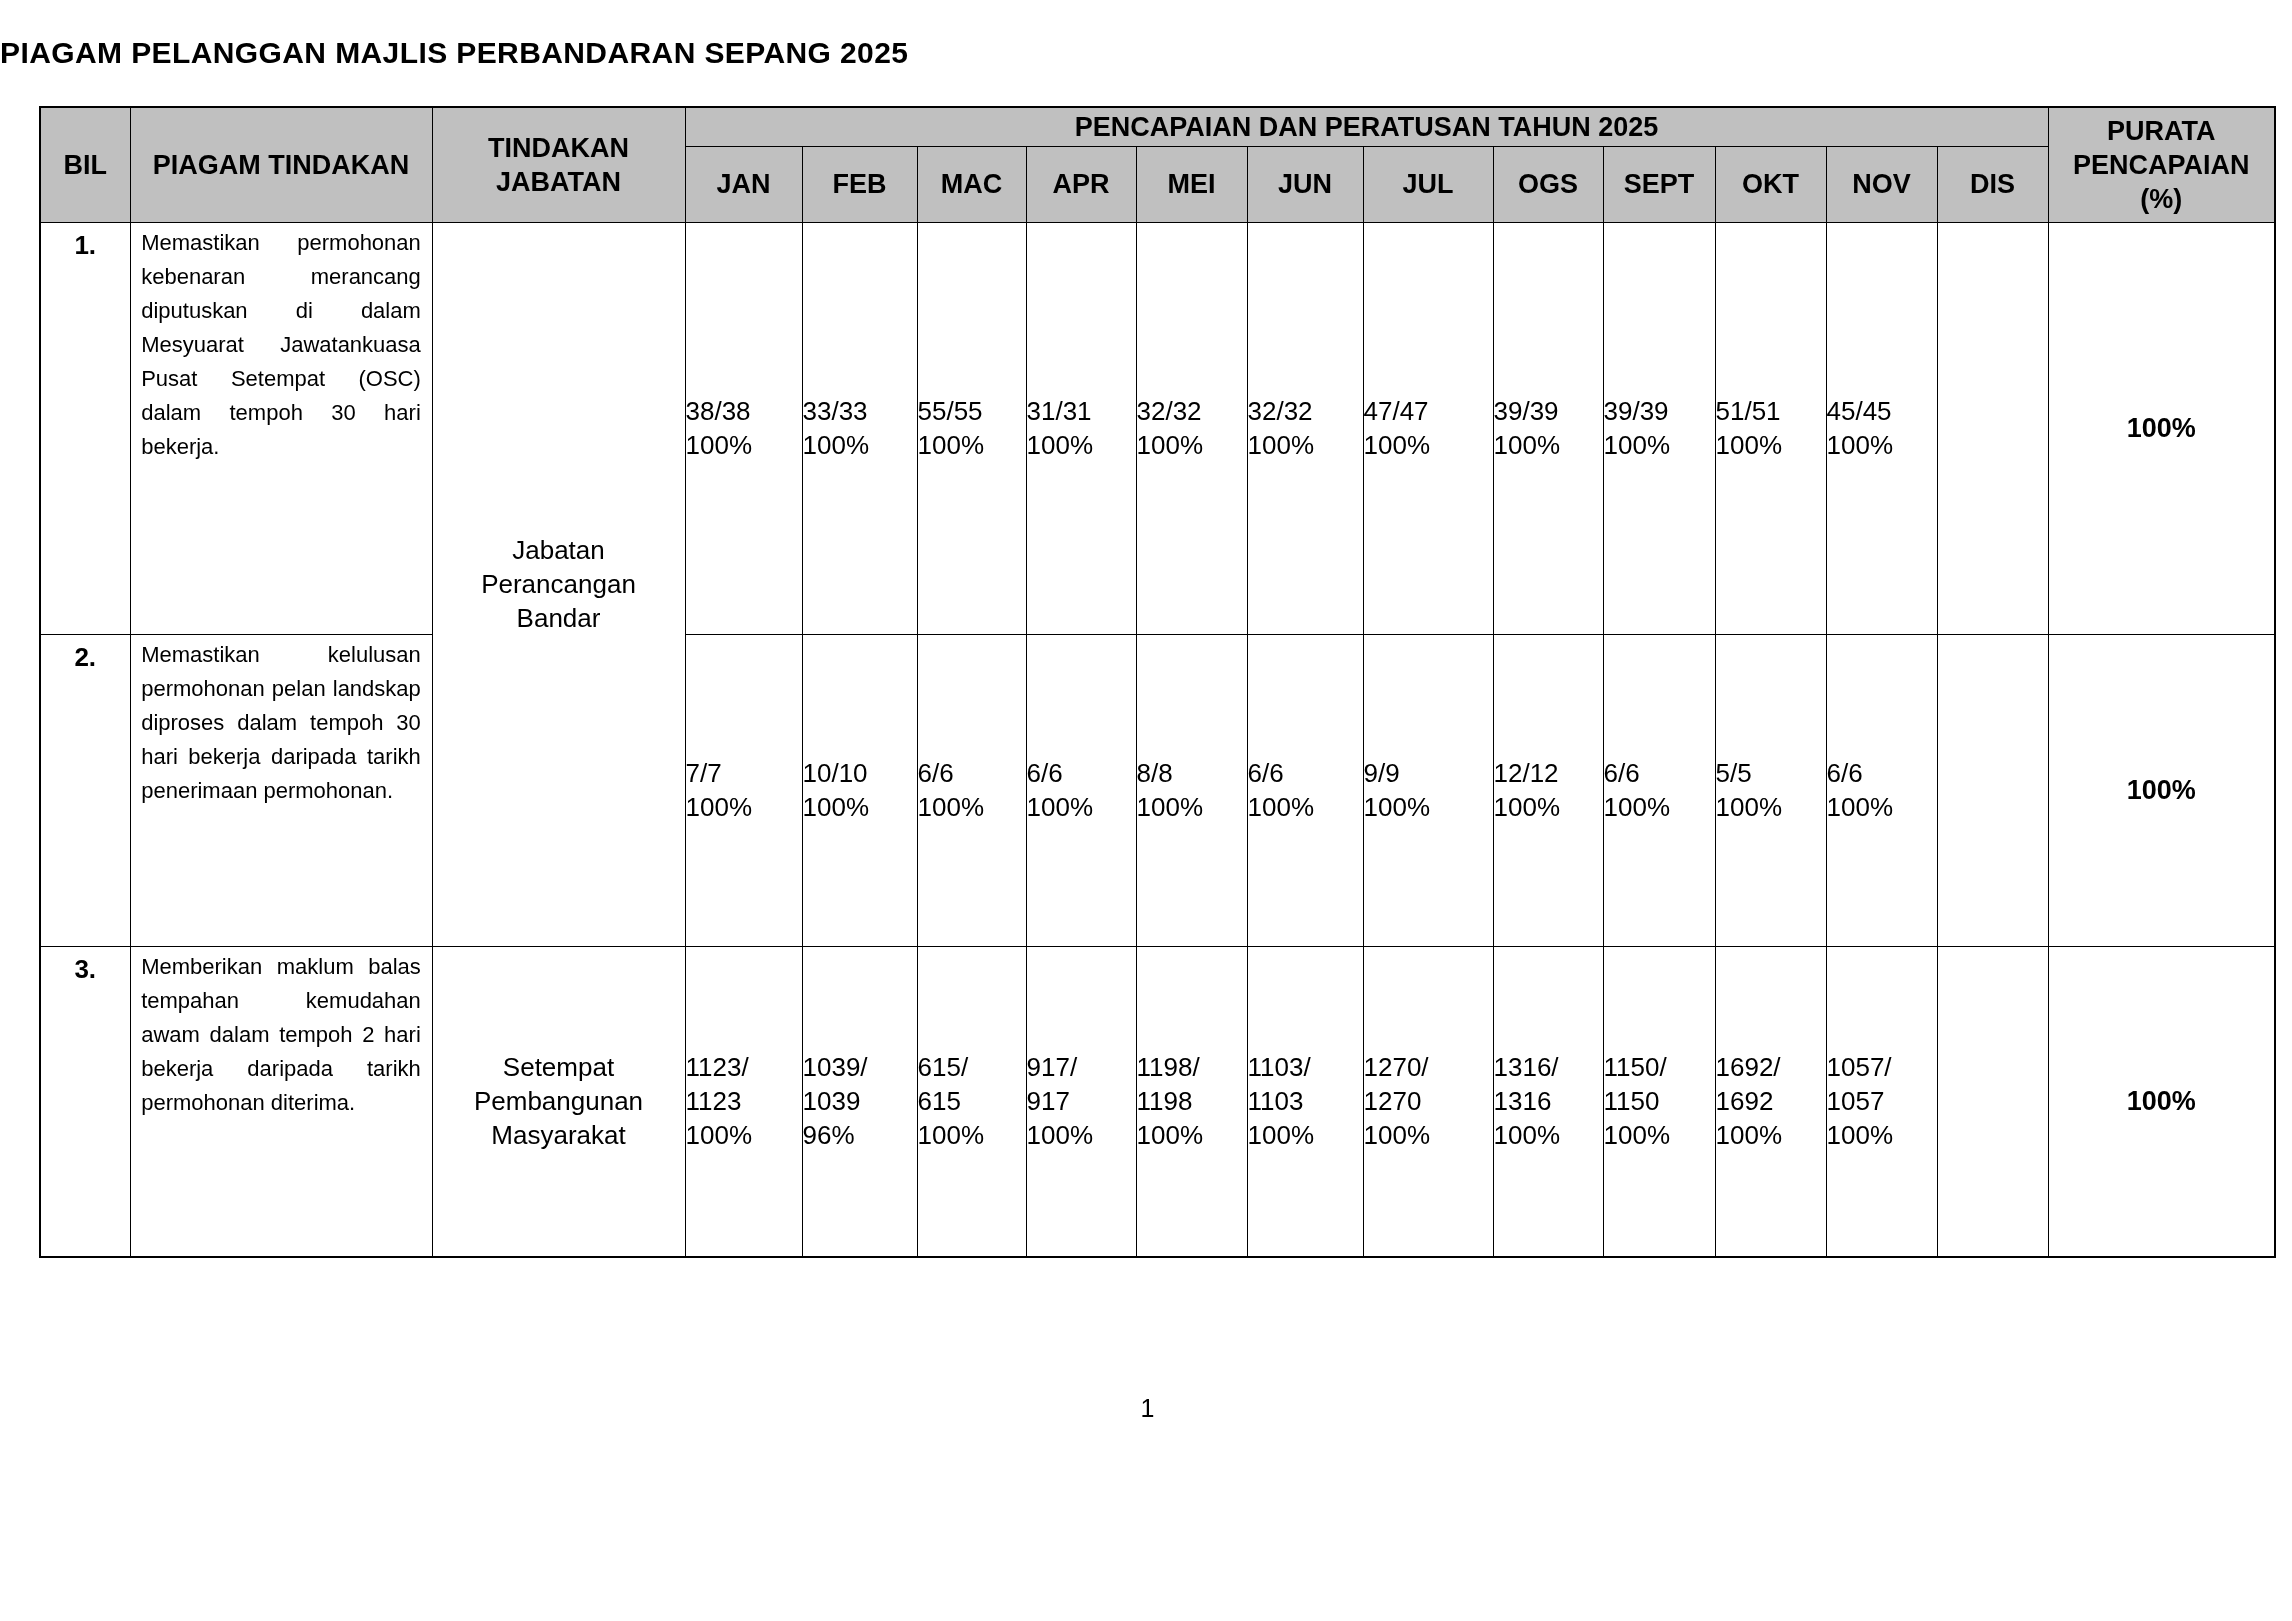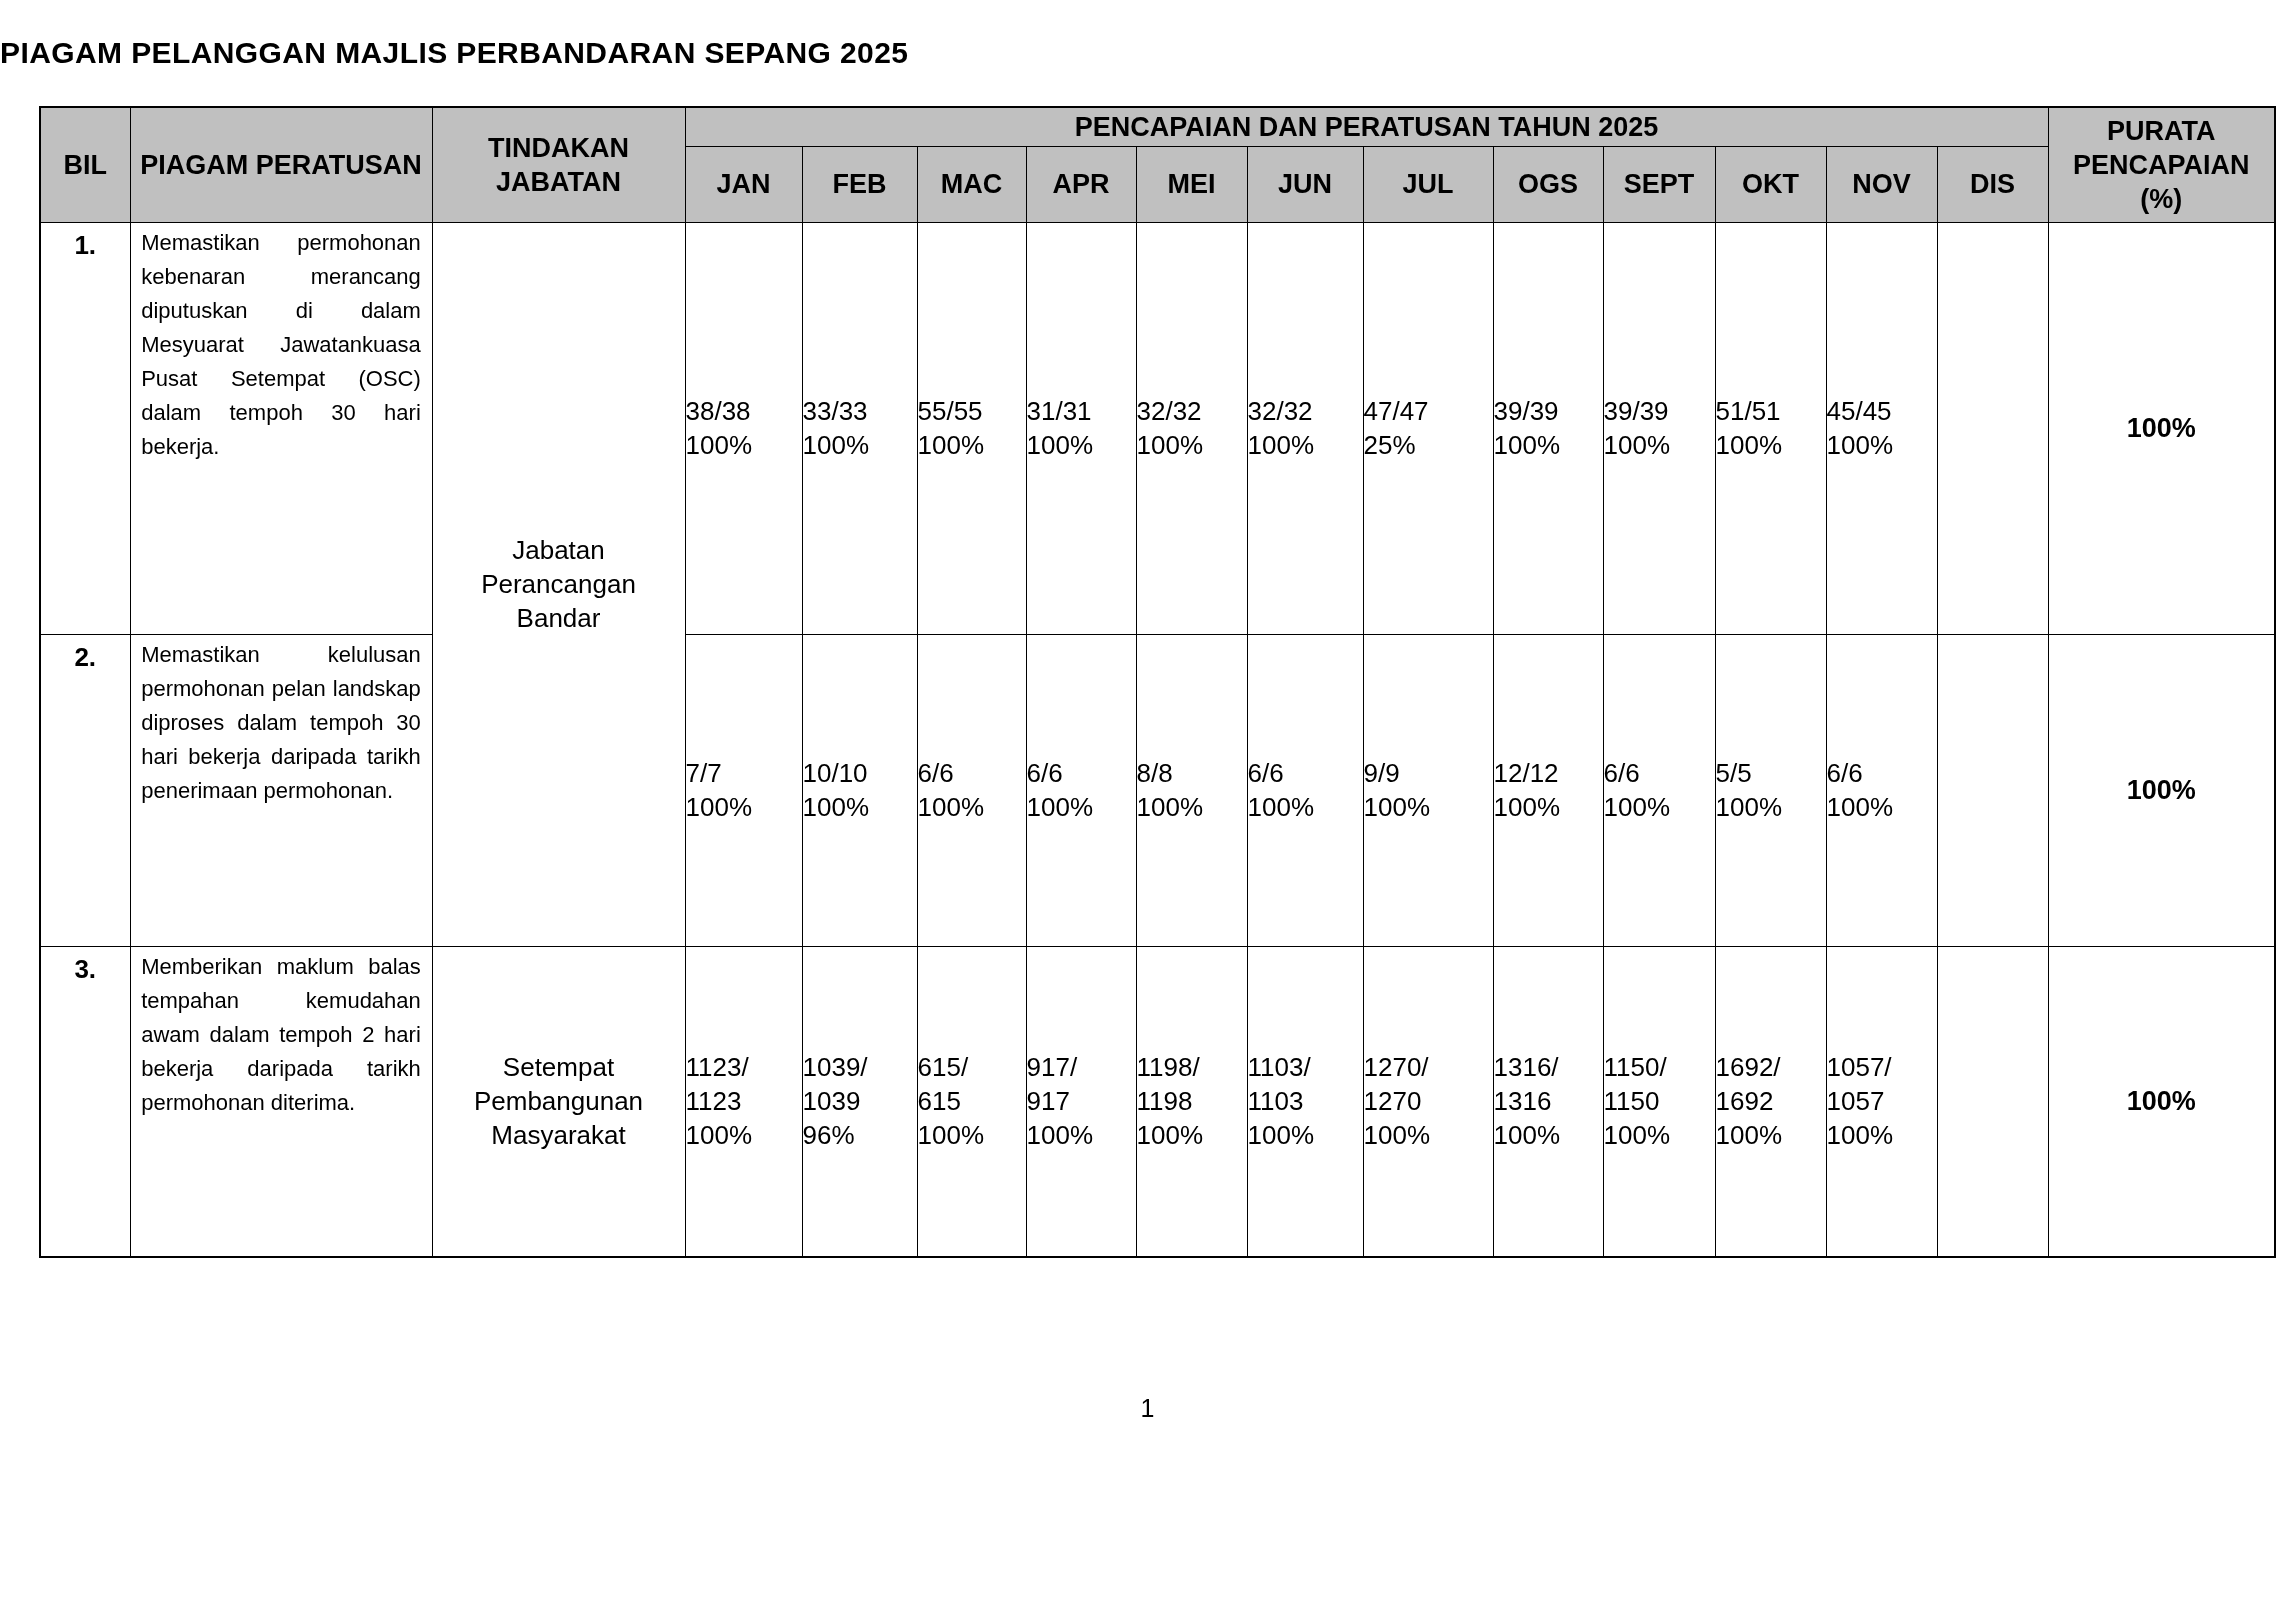--- a/index.html
+++ b/index.html
@@ -122,21 +122,21 @@
     <col style="width:110px">
     <col style="width:112px">
     <col style="width:111px">
     <col style="width:111px">
     <col style="width:111px">
     <col style="width:227px">
   </colgroup>
   <thead>
     <tr class="head-span">
       <th rowspan="2">BIL</th>
-      <th rowspan="2">PIAGAM PERATUSAN</th>
+      <th rowspan="2">PIAGAM TINDAKAN</th>
       <th rowspan="2">TINDAKAN JABATAN</th>
       <th colspan="12">PENCAPAIAN DAN PERATUSAN TAHUN 2025</th>
       <th rowspan="2"><span class="purata-wrap">PURATA PENCAPAIAN (%)</span></th>
     </tr>
     <tr class="head-months">
       <th>JAN</th>
       <th>FEB</th>
       <th>MAC</th>
       <th>APR</th>
       <th>MEI</th>
@@ -160,21 +160,21 @@
 100%</td>
       <td class="month">55/55
 100%</td>
       <td class="month">31/31
 100%</td>
       <td class="month">32/32
 100%</td>
       <td class="month">32/32
 100%</td>
       <td class="month">47/47
-25%</td>
+100%</td>
       <td class="month">39/39
 100%</td>
       <td class="month">39/39
 100%</td>
       <td class="month">51/51
 100%</td>
       <td class="month">45/45
 100%</td>
       <td class="month"></td>
       <td class="purata">100%</td>

